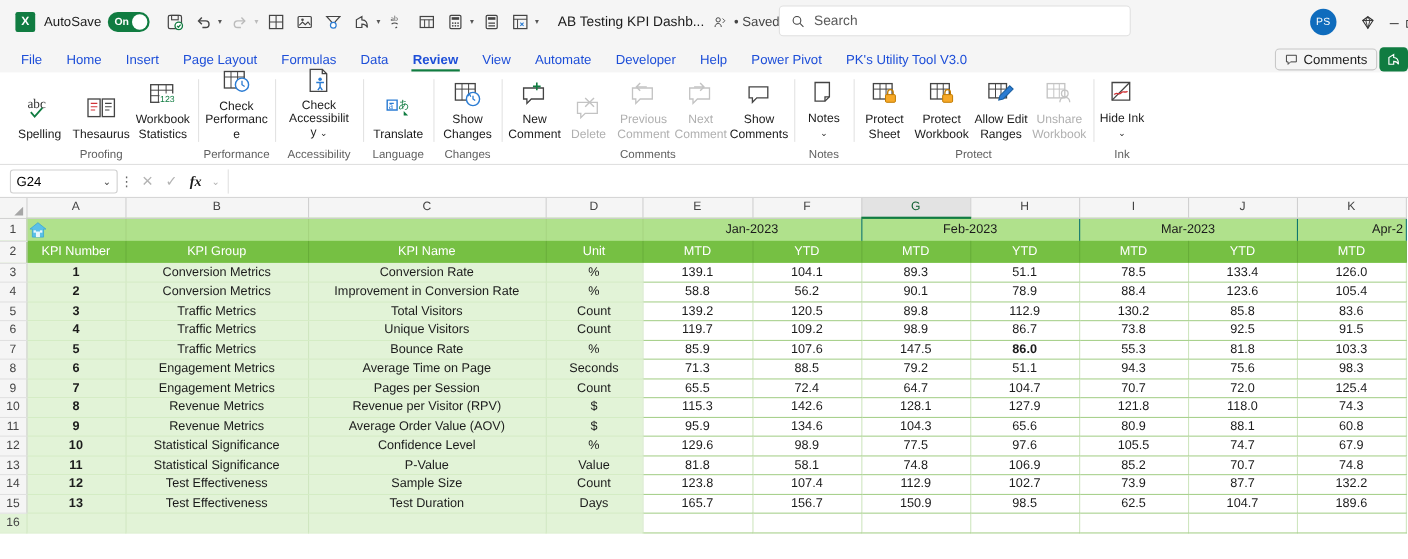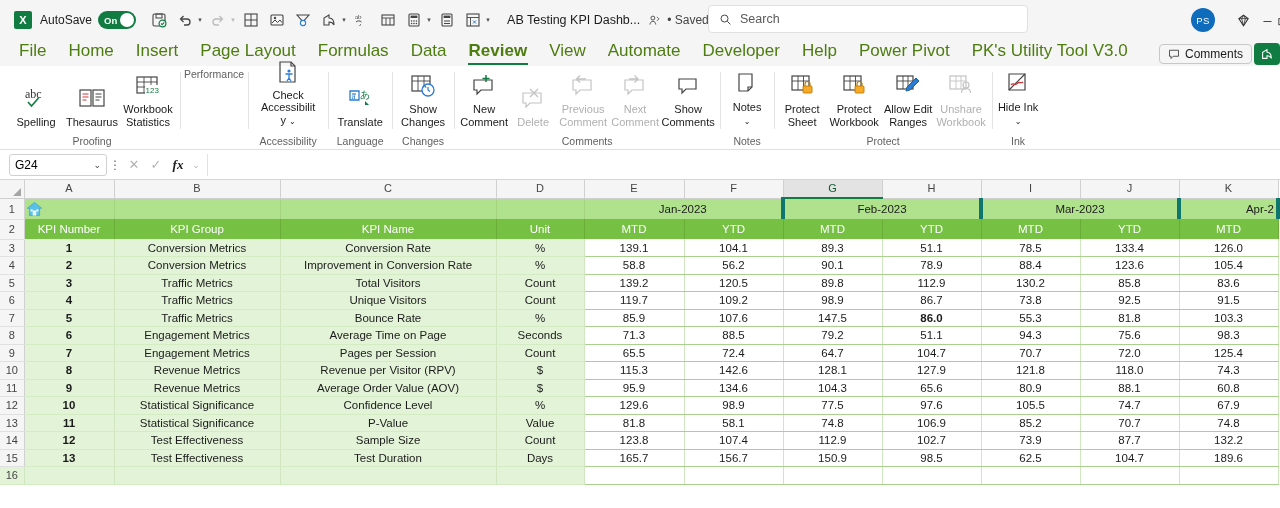--- a/index.html
+++ b/index.html
@@ -70,21 +70,21 @@
     color: #333; cursor: pointer; font-size: 14px;
   }
 
   
   .tabsrow {
     height: 26px; display: flex; align-items: flex-end;
     background: #f5f5f5; padding-left: 8px; gap: 0;
     position: relative;
   }
   .tab {
-    font-size: 17px; color: #4d7c0f; padding: 2px 11px 5px 11px;
+    font-size: 12px; color: #1d4ed8; padding: 2px 11px 5px 11px;
     cursor: pointer; white-space: nowrap; position: relative;
   }
   .tab.active { font-weight: bold; }
   .tab.active::after {
     content: ""; position: absolute; left: 10px; right: 10px; bottom: 1px;
     height: 2px; background: #107c41;
   }
   .comments-btn {
     position: absolute; right: 28px; bottom: 2px;
     border: 1px solid #c8c8c8; border-radius: 4px; background: #f5f5f5;
@@ -179,21 +179,21 @@
     width: 24px; background: #f5f5f5; border-right: 1px solid #d0d0d0;
     border-bottom: 1px solid #e0e0e0; font-size: 11px; color: #444;
     text-align: center; cursor: pointer;
   }
 
   
   .r1 { background: #b0e18c; height: 21px; }
   .r1cell { background: #b0e18c; border-right: 1px solid #a5d47f; }
   .r1month {
     background: #b0e18c; text-align: center; font-size: 11.5px;
-    color: #1b1b1b; font-weight: bold; border-right: 4px solid #0f766e;
+    color: #1b1b1b; font-weight: bold; border-right: 1px solid #0f766e;
     border-left: 1px solid #8cc46a;
   }
   .homeicon { padding-left: 6px; }
 
   
   .r2 { background: #76c043; height: 20px; }
   .r2cell {
     background: #76c043; color: #ffffff; font-weight: bold; font-size: 11.5px;
     text-align: center; border-right: 1px solid #67ad38;
   }
@@ -414,20 +414,33 @@
               <text x="12.5" y="21" font-size="8" fill="#107c41" font-family="Liberation Sans, sans-serif">123</text>
             </svg>
         </span>
         <span class="lbl">Workbook Statistics</span>
       </div>
     </div>
     <div class="rg-label">Proofing</div>
   </div>
 
   <div class="rgroup">
+    <div class="rg-items">
+      <div class="rbtn" style="width:62px">
+        <span class="ico">
+          <svg width="30" height="28" viewBox="0 0 30 28">
+              <rect x="4" y="5" width="18" height="15" fill="none" stroke="#444" stroke-width="1.2"></rect>
+              <path d="M4 10h18M10 5v15M16 5v15" stroke="#444" stroke-width=".9"></path>
+              <circle cx="20" cy="17" r="6" fill="#fff" stroke="#2b7cd3" stroke-width="1.3"></circle>
+              <path d="M20 13.5V17l2.4 1.6" fill="none" stroke="#2b7cd3" stroke-width="1.2"></path>
+            </svg>
+        </span>
+        <span class="lbl">Check Performance</span>
+      </div>
+    </div>
     <div class="rg-label">Performance</div>
   </div>
 
   <div class="rgroup">
     <div class="rg-items">
       <div class="rbtn" style="width:72px">
         <span class="ico">
           <svg width="30" height="28" viewBox="0 0 30 28">
               <path d="M7 4h11l4 4v16H7z" fill="none" stroke="#444" stroke-width="1.2"></path>
               <path d="M18 4v4h4" fill="none" stroke="#444" stroke-width="1.2"></path>

